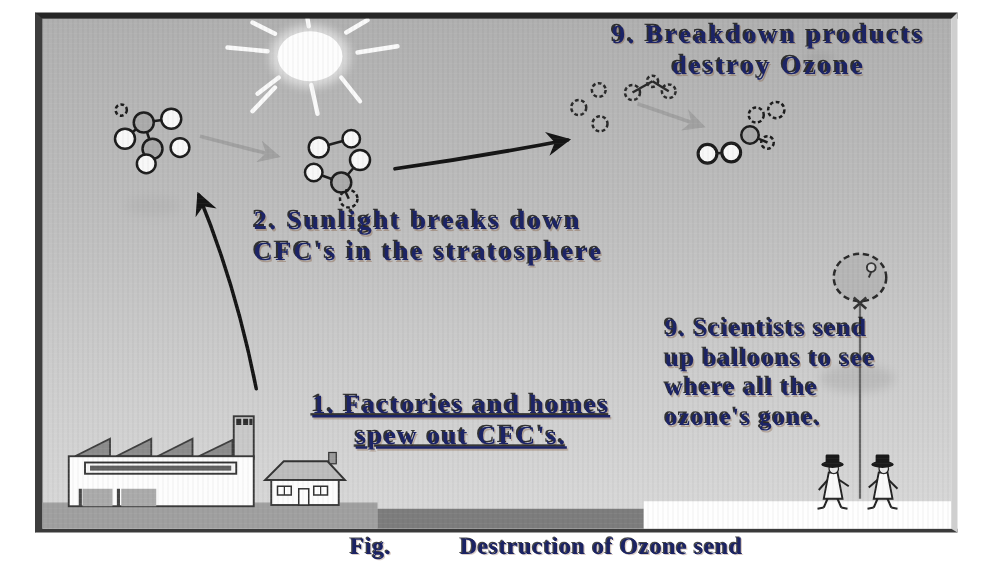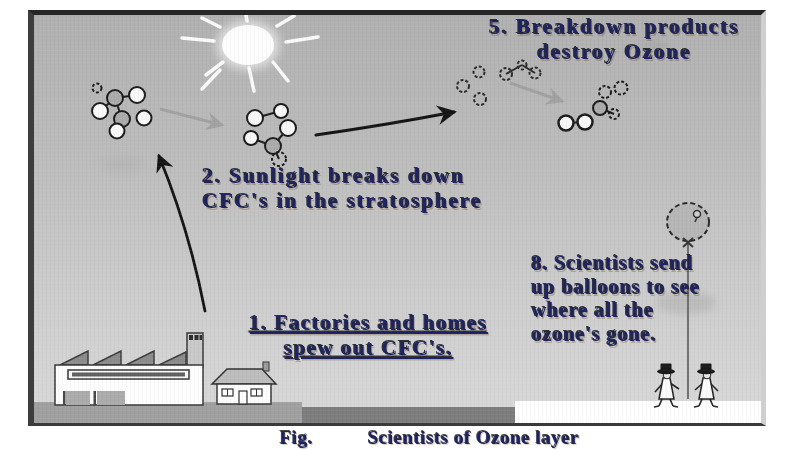--- a/index.html
+++ b/index.html
@@ -221,27 +221,27 @@
       <rect x="666.5" y="348.5" width="11" height="8" rx="1" fill="#1a1a1a"></rect>
       <ellipse cx="672" cy="356.5" rx="9" ry="2.8" fill="#1a1a1a"></ellipse>
       <line x1="668" y1="384" x2="665" y2="391" stroke="#222222" stroke-width="1.6"></line>
       <line x1="676" y1="384" x2="679" y2="391" stroke="#222222" stroke-width="1.6"></line>
       <line x1="665" y1="391" x2="660" y2="392" stroke="#222222" stroke-width="1.6"></line>
       <line x1="679" y1="391" x2="684" y2="392" stroke="#222222" stroke-width="1.6"></line>
     </g>
   </svg>
 </div>
 
-<div class="label label-step3">5. Breakdown products
+<div class="label label-step3">9. Breakdown products
 destroy Ozone</div>
 <div class="label label-step2">2. Sunlight breaks down
 CFC's in the stratosphere</div>
 <div class="label label-step1">1. Factories and homes
 spew out CFC's.</div>
-<div class="label label-step4">8. Scientists send
+<div class="label label-step4">9. Scientists send
 up balloons to see
 where all the
 ozone's gone.</div>
 
 <div class="caption">
   <span class="caption-label">Fig.</span>
-  <span class="caption-title">Scientists of Ozone layer</span>
+  <span class="caption-title">Destruction of Ozone send</span>
 </div>
 
 </body></html>

